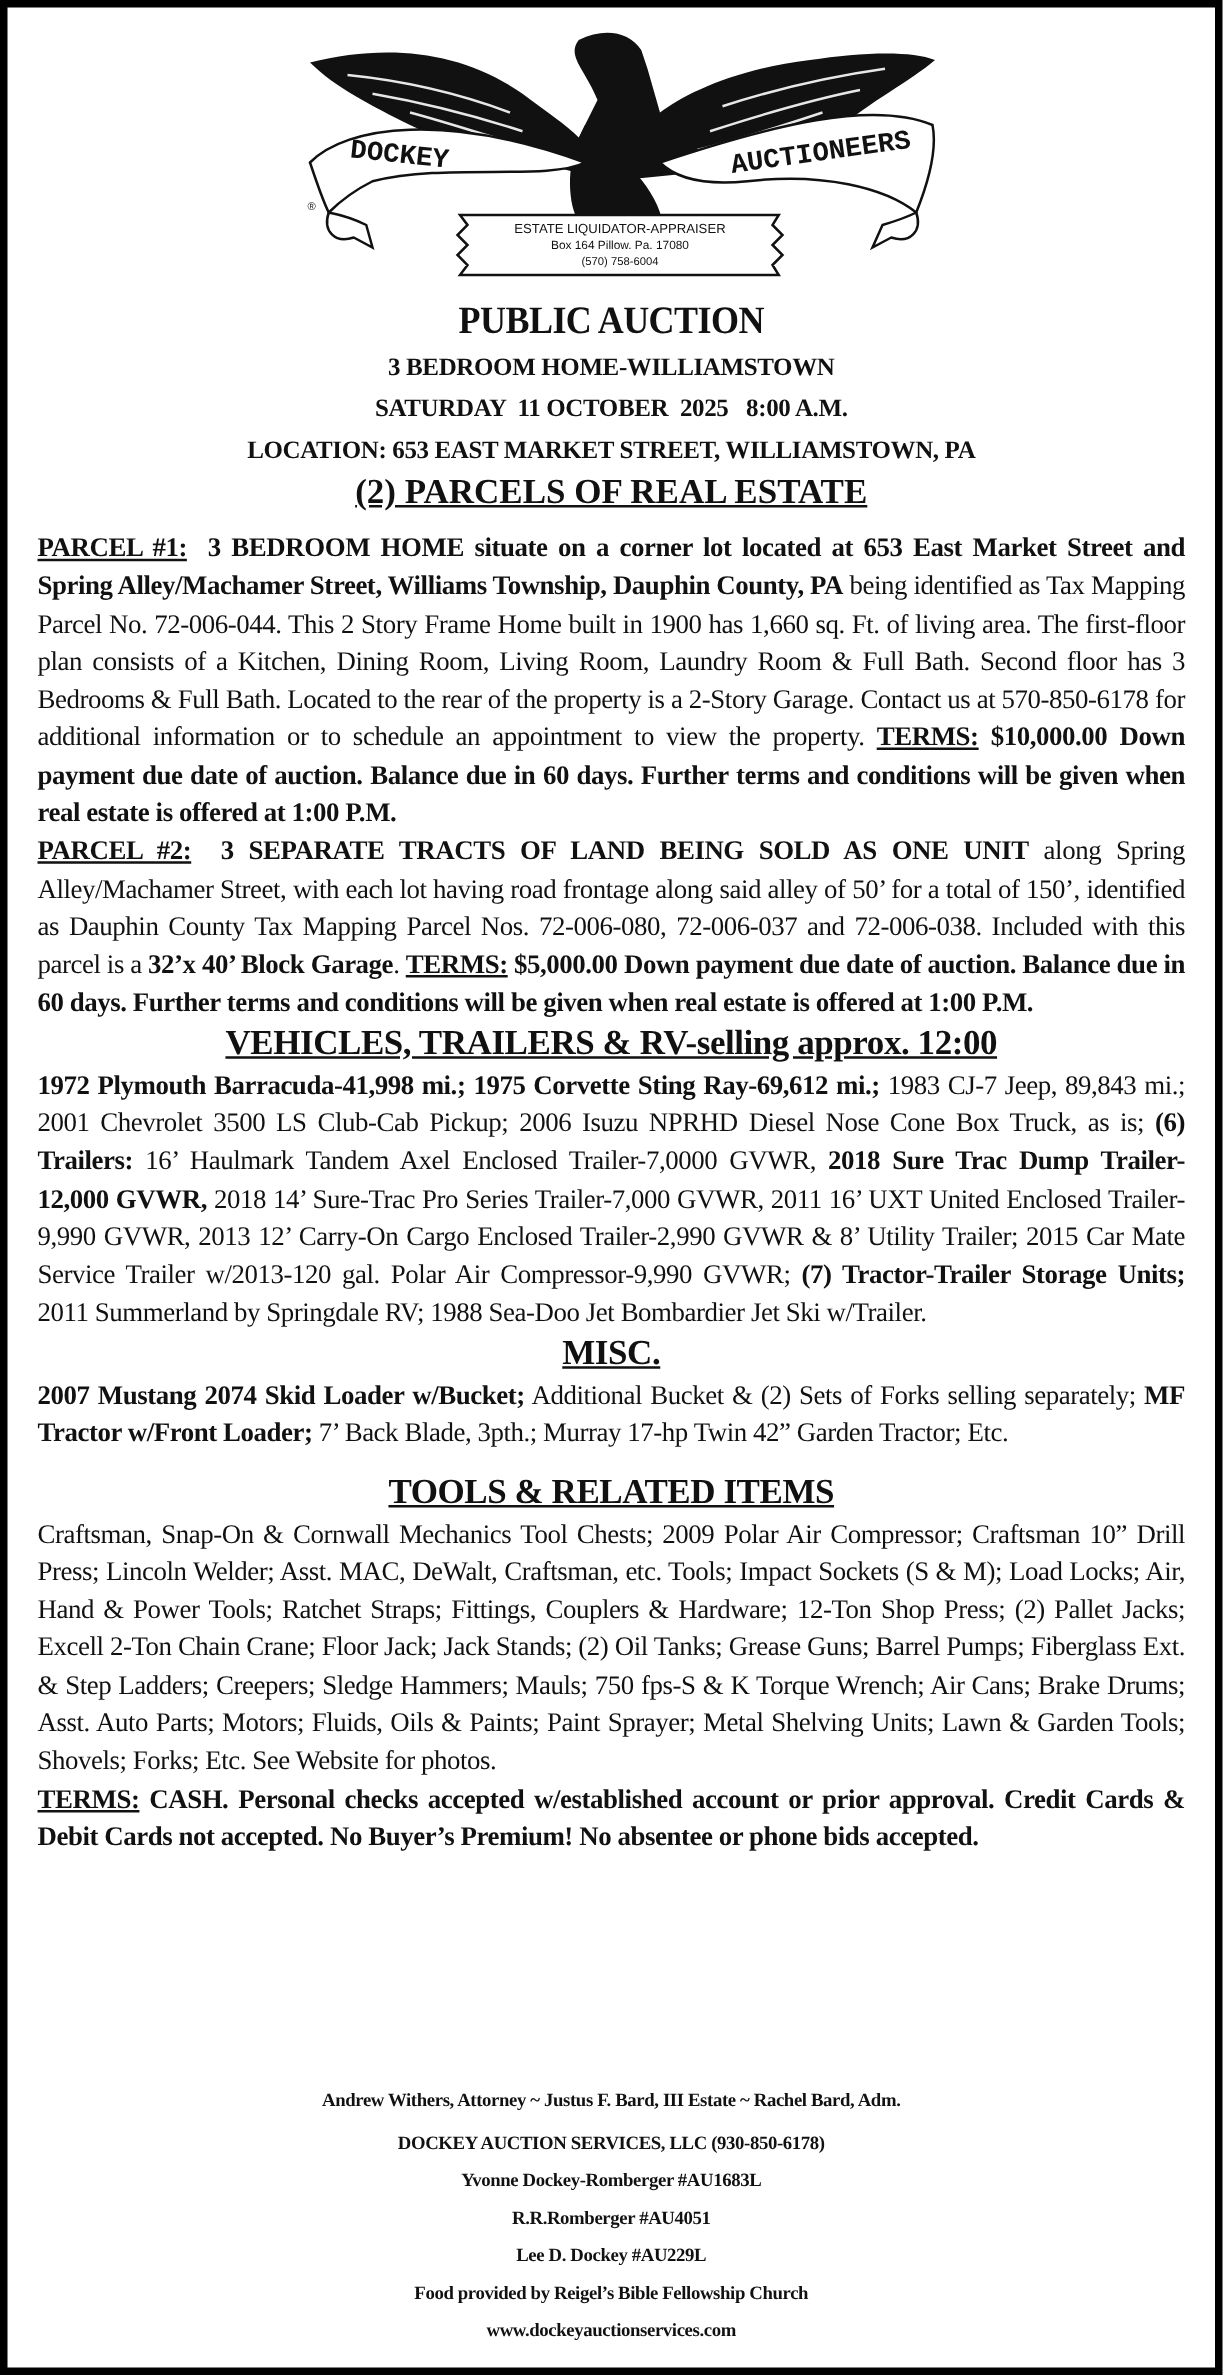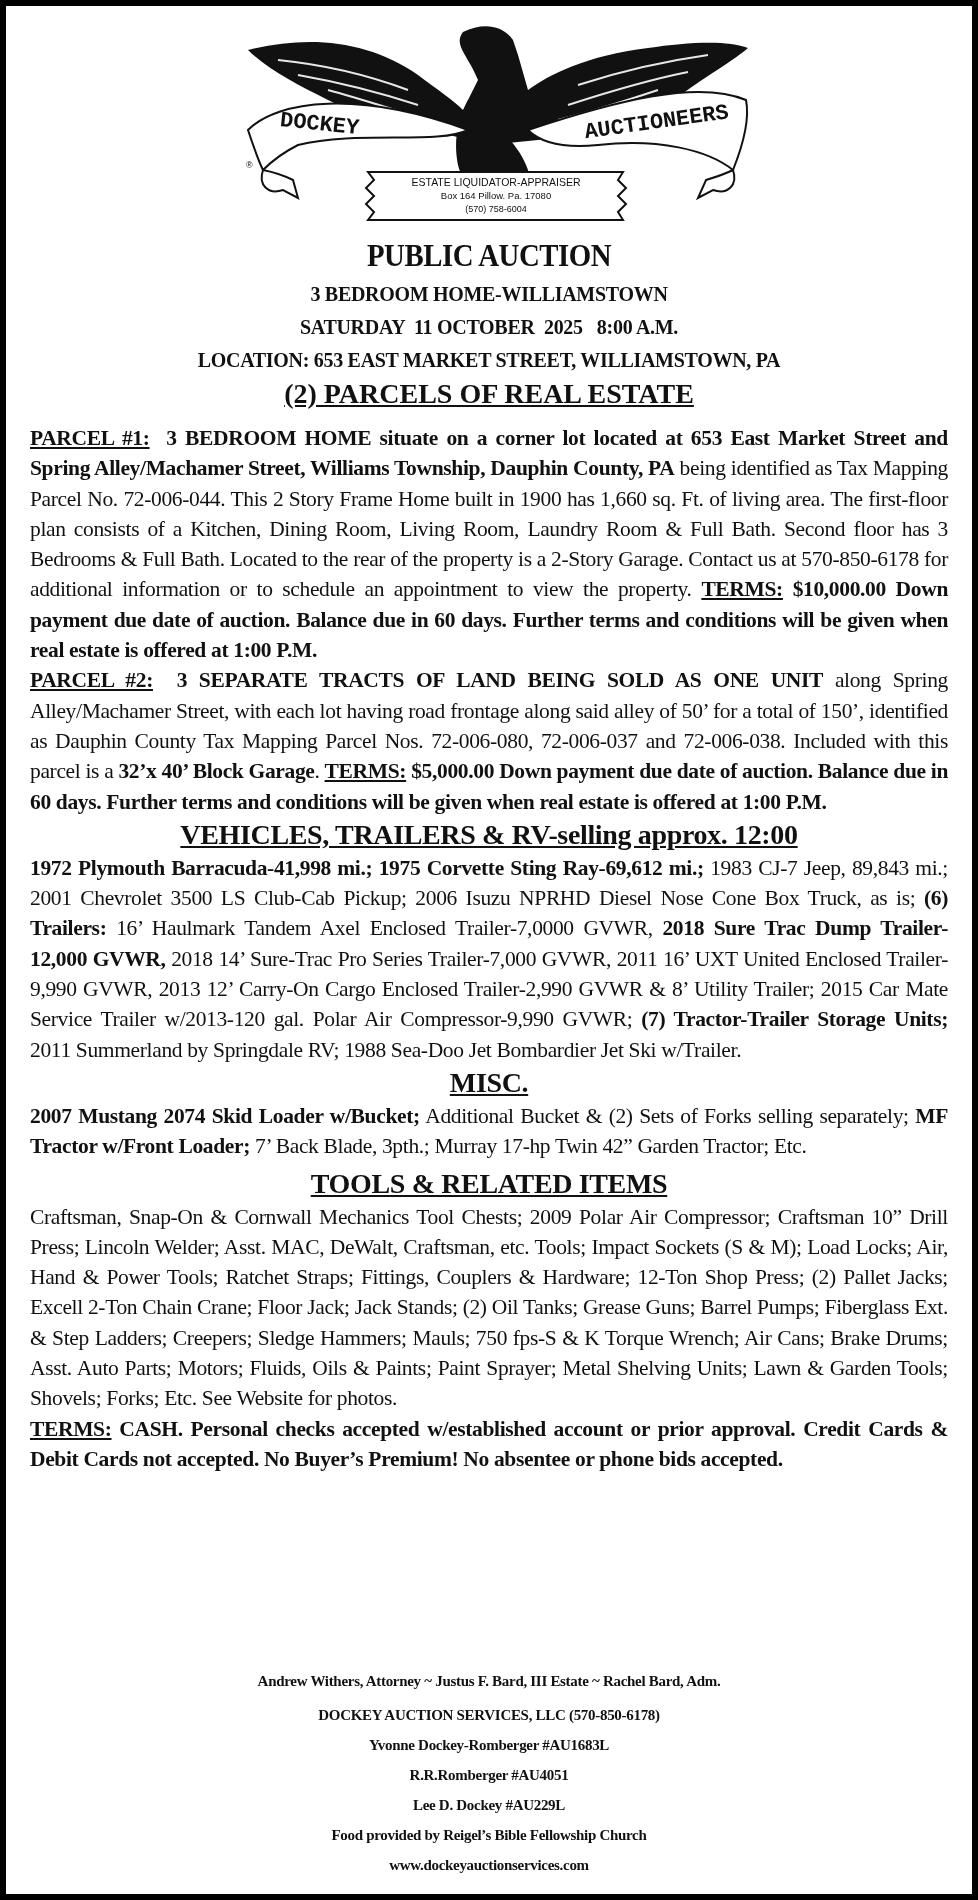--- a/index.html
+++ b/index.html
@@ -94,31 +94,31 @@
     <div class="sec-title">VEHICLES, TRAILERS &amp; RV-selling approx. 12:00</div>
     <p>
       <span class="b">1972 Plymouth Barracuda-41,998 mi.; 1975 Corvette Sting Ray-69,612 mi.;</span><span> 1983 CJ-7 Jeep, 89,843 mi.; 2001 Chevrolet 3500 LS Club-Cab Pickup; 2006 Isuzu NPRHD Diesel Nose Cone Box Truck, as is; </span><span class="b">(6) Trailers:</span><span> 16’ Haulmark Tandem Axel Enclosed Trailer-7,0000 GVWR, </span><span class="b">2018 Sure Trac Dump Trailer-12,000 GVWR,</span><span> 2018 14’ Sure-Trac Pro Series Trailer-7,000 GVWR, 2011 16’ UXT United Enclosed Trailer-9,990 GVWR, 2013 12’ Carry-On Cargo Enclosed Trailer-2,990 GVWR &amp; 8’ Utility Trailer; 2015 Car Mate Service Trailer w/2013-120 gal. Polar Air Compressor-9,990 GVWR; </span><span class="b">(7) Tractor-Trailer Storage Units;</span><span> 2011 Summerland by Springdale RV; 1988 Sea-Doo Jet Bombardier Jet Ski w/Trailer.</span>
     </p>
 
     <div class="sec-title">MISC.</div>
     <p>
       <span class="b">2007 Mustang 2074 Skid Loader w/Bucket;</span><span>  Additional Bucket &amp; (2) Sets of Forks selling separately; </span><span class="b">MF Tractor w/Front Loader;</span><span>  7’ Back Blade, 3pth.; Murray 17-hp Twin 42” Garden Tractor; Etc.</span>
     </p>
 
-    <div class="sec-title" style="margin-top:4px;">TOOLS &amp; RELATED ITEMS</div>
+    <div class="sec-title" style="margin-top:14px;">TOOLS &amp; RELATED ITEMS</div>
     <p>Craftsman, Snap-On &amp; Cornwall Mechanics Tool Chests; 2009 Polar Air Compressor; Craftsman 10” Drill Press; Lincoln Welder; Asst. MAC, DeWalt, Craftsman, etc. Tools; Impact Sockets (S &amp; M); Load Locks; Air, Hand &amp; Power Tools; Ratchet Straps; Fittings, Couplers &amp; Hardware; 12-Ton Shop Press; (2) Pallet Jacks; Excell 2-Ton Chain Crane; Floor Jack; Jack Stands; (2) Oil Tanks; Grease Guns; Barrel Pumps; Fiberglass Ext. &amp; Step Ladders; Creepers; Sledge Hammers; Mauls; 750 fps-S &amp; K Torque Wrench; Air Cans; Brake Drums; Asst. Auto Parts; Motors; Fluids, Oils &amp; Paints; Paint Sprayer; Metal Shelving Units; Lawn &amp; Garden Tools; Shovels; Forks; Etc.  See Website for photos.</p>
 
     <p class="b">
       <span class="u">TERMS:</span><span>  CASH.  Personal checks accepted w/established account or prior approval. Credit Cards &amp; Debit Cards not accepted.  No Buyer’s Premium!  No absentee or phone bids accepted.</span>
     </p>
   </div>
 
   <div class="foot" style="top:1660px;">
     <div>Andrew Withers, Attorney ~ Justus F. Bard, III Estate ~ Rachel Bard, Adm.</div>
     <div style="height:4px"></div>
-    <div>DOCKEY AUCTION SERVICES, LLC (570-850-6178)</div>
+    <div>DOCKEY AUCTION SERVICES, LLC (930-850-6178)</div>
     <div>Yvonne Dockey-Romberger #AU1683L</div>
     <div>R.R.Romberger #AU4051</div>
     <div>Lee D. Dockey #AU229L</div>
     <div>Food provided by Reigel’s Bible Fellowship Church</div>
     <div>www.dockeyauctionservices.com</div>
   </div>
 </div>
 
 </body></html>

